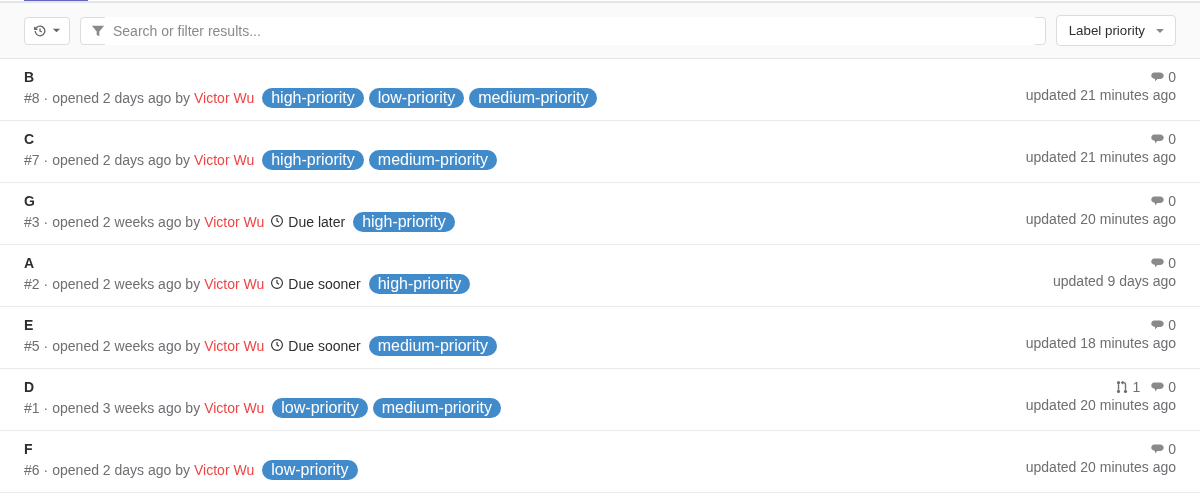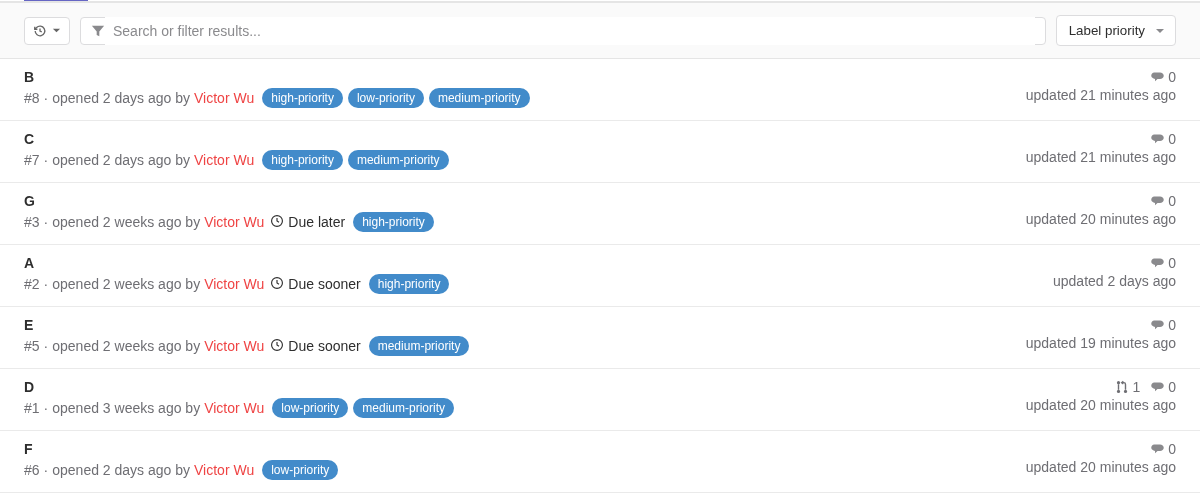--- a/index.html
+++ b/index.html
@@ -16,21 +16,21 @@
     .sort-dropdown { display: flex; align-items: center; gap: 10px; border: 1px solid #dcdcde; background: #fff; border-radius: 4px; padding: 7px 10px 7px 12px; color: #2e2e2e; cursor: pointer; justify-content: space-between; }
     .issues-list { }
     .issue { display: flex; justify-content: space-between; align-items: flex-start; padding: 10px 24px 12px 24px; border-bottom: 1px solid #eaeaea; }
     .issue-left { flex: 1; min-width: 0; }
     .issue-title { font-weight: 600; font-size: 14px; color: #2e2e2e; margin-bottom: 3px; }
     .issue-meta { font-size: 14px; color: #6e6e73; display: flex; align-items: center; flex-wrap: wrap; gap: 4px; }
     .issue-meta .ref { color: #6e6e73; }
     .issue-meta .author { color: #ef4444; font-weight: 500; }
     .due { display: inline-flex; align-items: flex-start; gap: 4px; color: #2e2e2e; margin-left: 2px; }
     .labels { display: inline-flex; gap: 5px; margin-left: 4px; }
-    .label { background: #428bca; color: #fff; border-radius: 10px; padding: 1px 9px; font-size: 12px; font-weight: 400; line-height: 18px; }
+    .label { background: #428bca; color: #fff; border-radius: 10px; padding: 1px 9px; font-size: 16px; font-weight: 400; line-height: 18px; }
     .issue-right { text-align: right; flex-shrink: 0; margin-left: 16px; }
     .issue-stats { display: flex; justify-content: flex-end; align-items: center; gap: 10px; color: #6e6e73; margin-bottom: 2px; }
     .stat { display: inline-flex; align-items: center; gap: 3px; font-size: 14px; color: #6e6e73; }
     .updated { font-size: 14px; color: #6e6e73; }
     svg { display: block; }
   </style>
 </head>
 <body>
 
 <div class="container">
@@ -169,21 +169,21 @@
         </div>
         <div class="issue-right">
           <div class="issue-stats">
             <span class="stat">
               <svg width="15" height="14" viewBox="0 0 18 14" fill="#8a8a8d">
                 <path d="M5 1.5h7c2.5 0 4.5 1.8 4.5 4s-2 4-4.5 4H9l-3 2.5V9.4C3.8 9 1.5 7.4 1.5 5.5c0-2.2 1.6-4 3.5-4z"></path>
               </svg>
               <span>0</span>
             </span>
           </div>
-          <div class="updated">updated 2 days ago</div>
+          <div class="updated">updated 9 days ago</div>
         </div>
       </li>
       <li class="issue">
         <div class="issue-left">
           <div class="issue-title">E</div>
           <div class="issue-meta">
             <span class="ref">#5</span>
             <span>·</span>
             <span>opened 2 weeks ago by</span>
             <span class="author">Victor Wu</span>
@@ -201,21 +201,21 @@
         </div>
         <div class="issue-right">
           <div class="issue-stats">
             <span class="stat">
               <svg width="15" height="14" viewBox="0 0 18 14" fill="#8a8a8d">
                 <path d="M5 1.5h7c2.5 0 4.5 1.8 4.5 4s-2 4-4.5 4H9l-3 2.5V9.4C3.8 9 1.5 7.4 1.5 5.5c0-2.2 1.6-4 3.5-4z"></path>
               </svg>
               <span>0</span>
             </span>
           </div>
-          <div class="updated">updated 19 minutes ago</div>
+          <div class="updated">updated 18 minutes ago</div>
         </div>
       </li>
       <li class="issue">
         <div class="issue-left">
           <div class="issue-title">D</div>
           <div class="issue-meta">
             <span class="ref">#1</span>
             <span>·</span>
             <span>opened 3 weeks ago by</span>
             <span class="author">Victor Wu</span>

